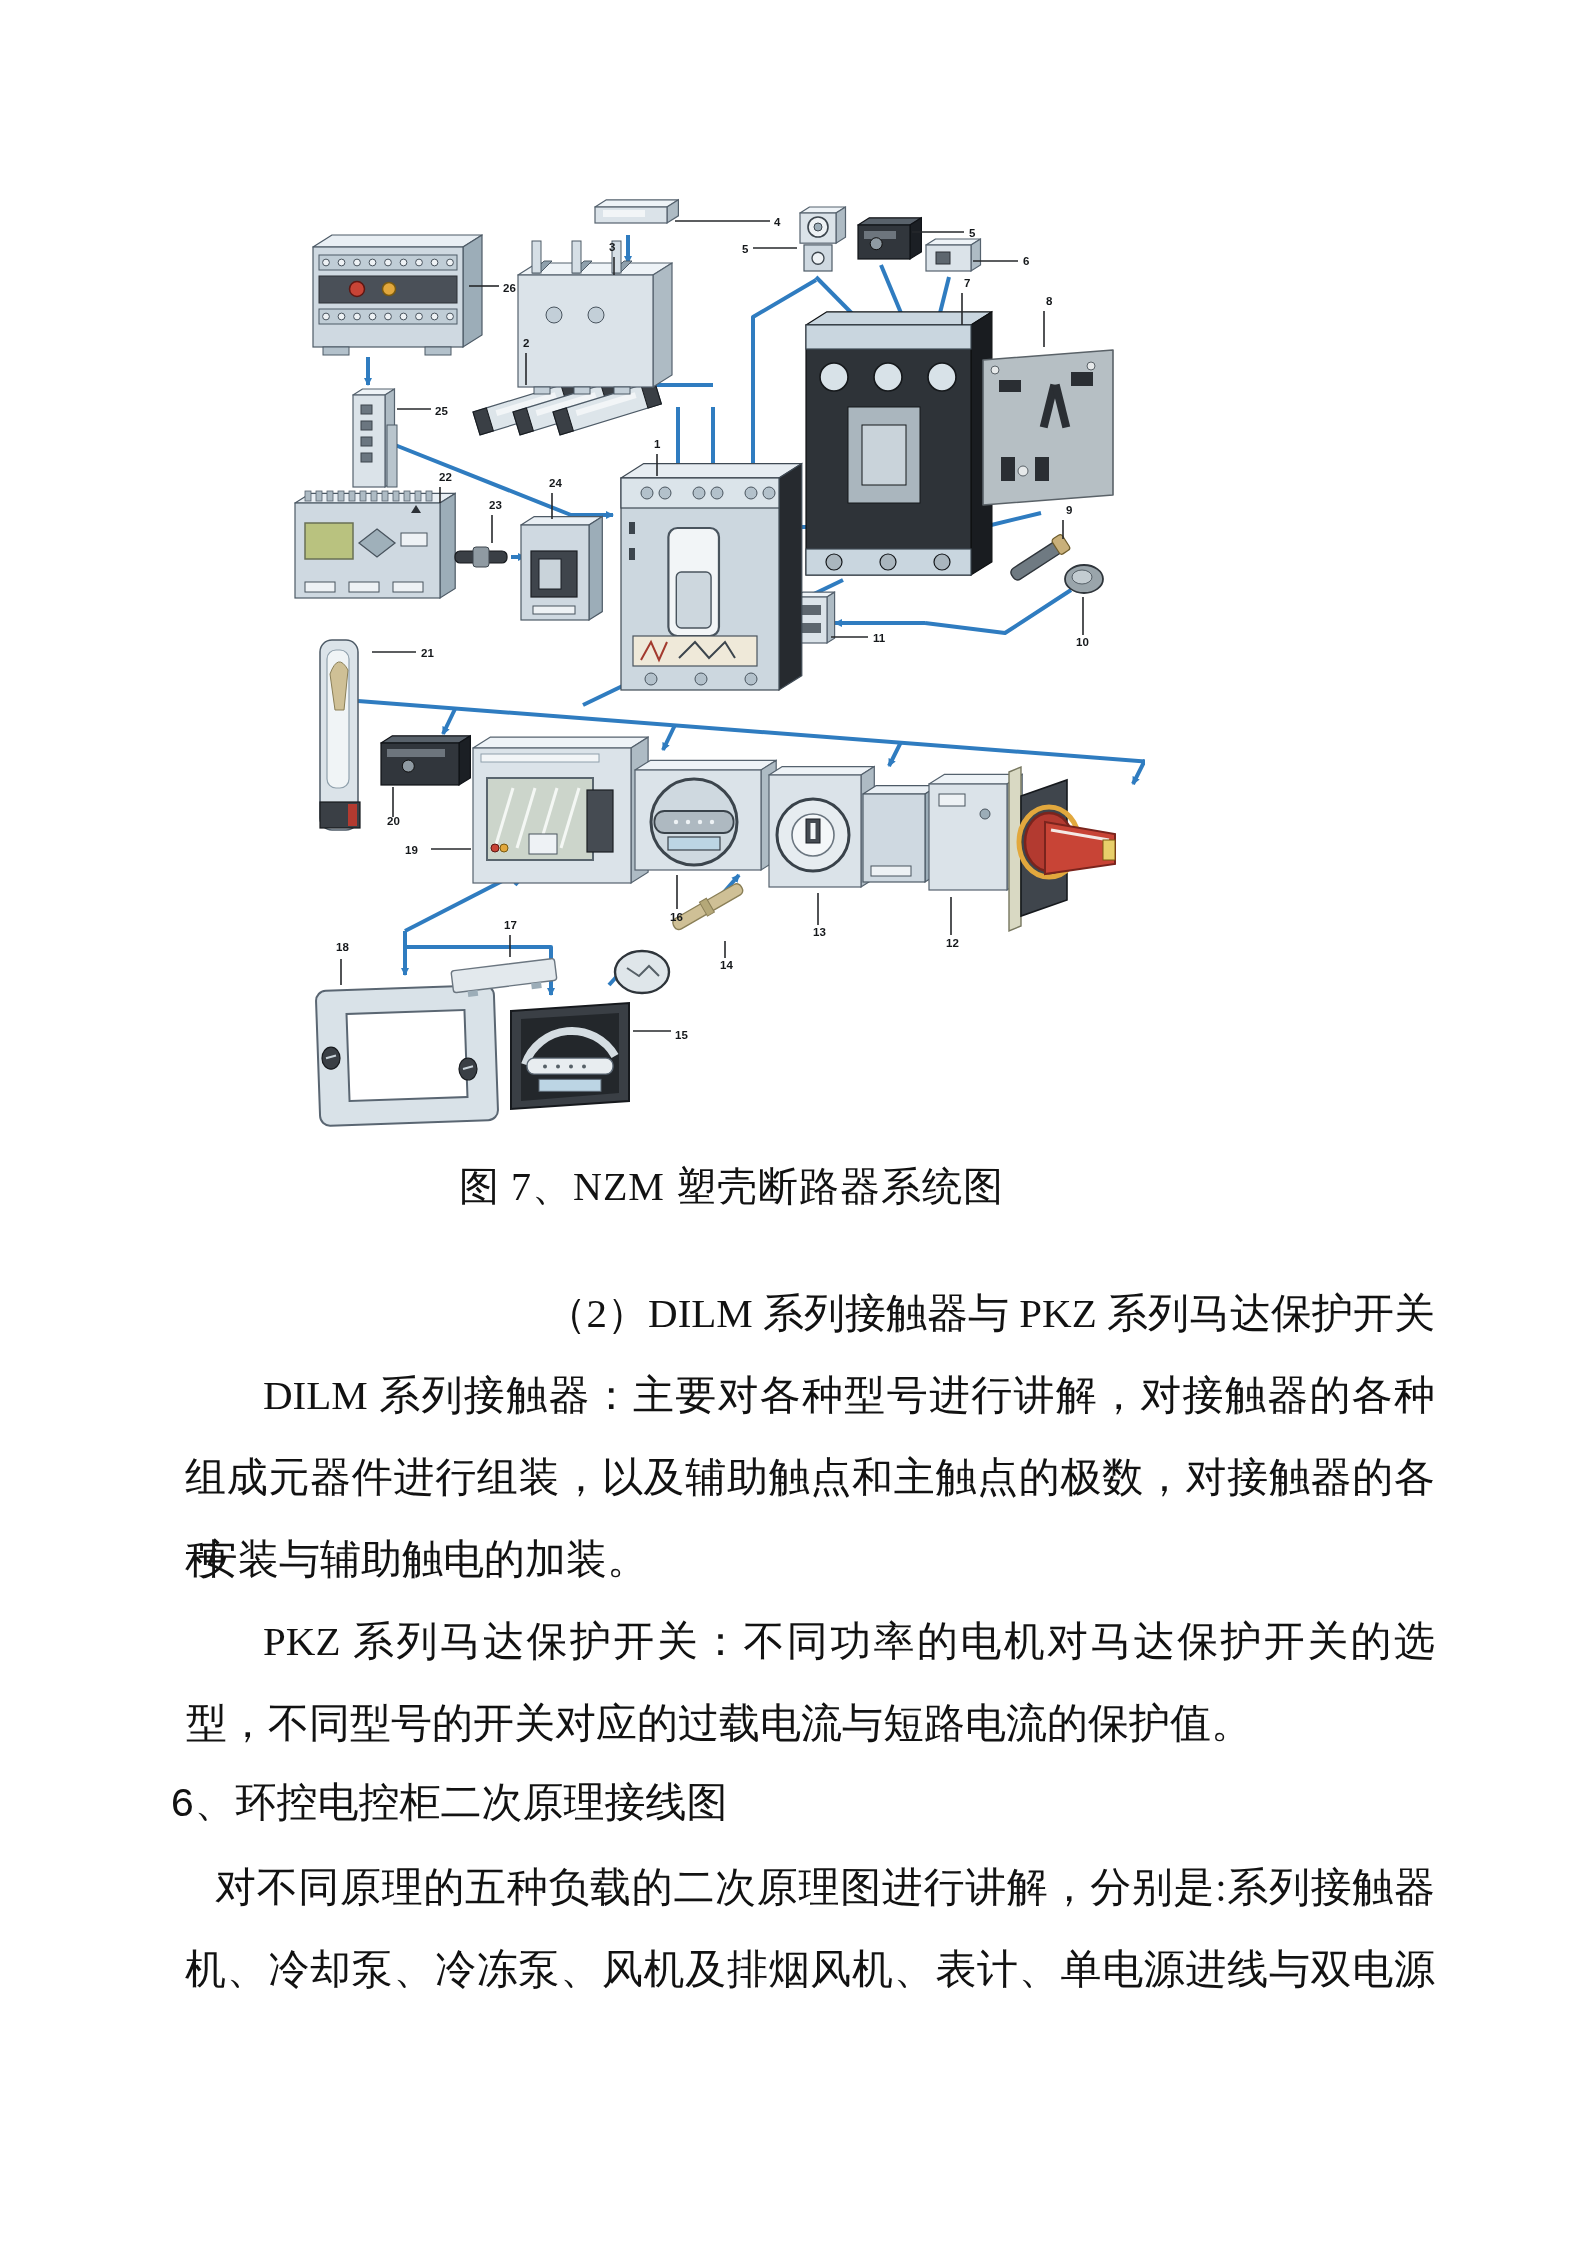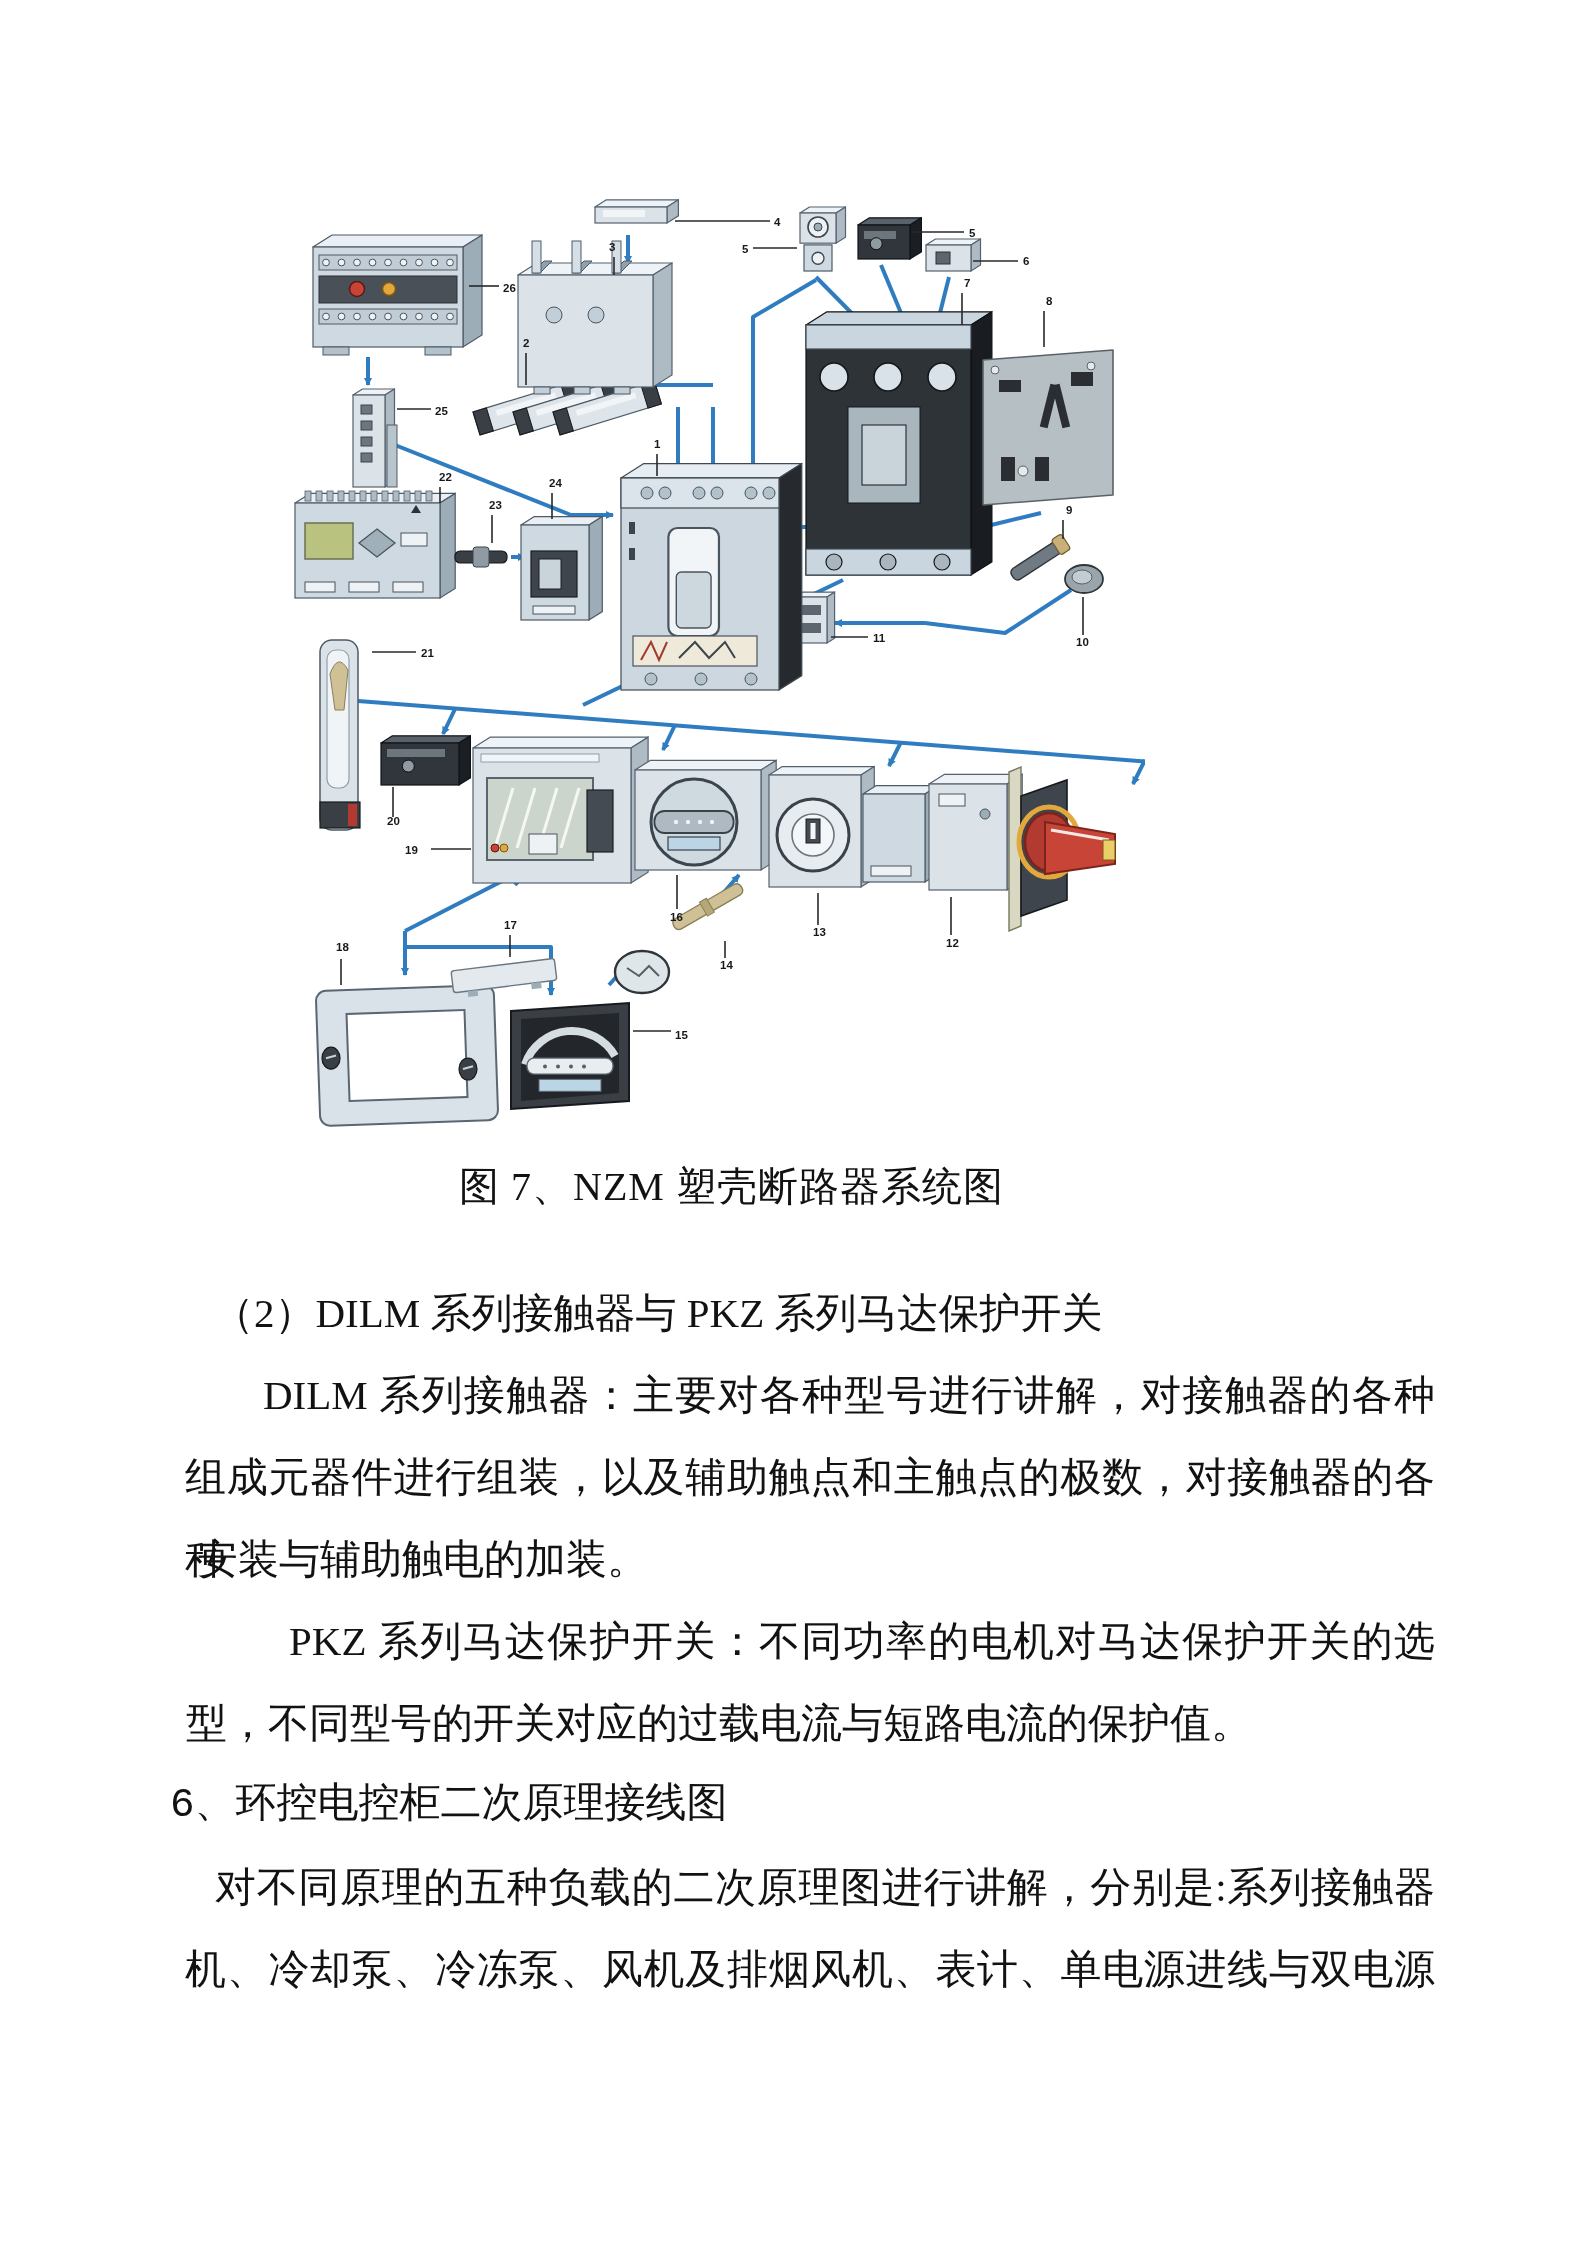--- a/index.html
+++ b/index.html
@@ -478,23 +478,23 @@
           </g>
           <g>
             <line x1="186" y1="101" x2="216" y2="101" stroke="#26282b" stroke-width="1.6"></line>
             <text x="220" y="107" font-family="&quot;Liberation Sans&quot;,sans-serif" font-size="11.5" font-weight="bold" fill="#15181b">26</text>
           </g>
         </g>
       </svg>
   </div>
   <div class="caption">图 7、NZM 塑壳断路器系统图</div>
   <div class="textblock" id="textblock">
-      <div class="tline" style="margin-left: 28px;">（2）DILM 系列接触器与 PKZ 系列马达保护开关</div>
+      <div class="tline" style="margin-left: 28px; text-align: right;">（2）DILM 系列接触器与 PKZ 系列马达保护开关</div>
       <div class="tline just" style="margin-left: 78px;">DILM 系列接触器：主要对各种型号进行讲解，对接触器的各种</div>
       <div class="tline just" style="margin-left: 0px;">组成元器件进行组装，以及辅助触点和主触点的极数，对接触器的各种</div>
       <div class="tline" style="margin-left: 12px;">安装与辅助触电的加装。</div>
-      <div class="tline just" style="margin-left: 104px;">PKZ 系列马达保护开关：不同功率的电机对马达保护开关的选</div>
+      <div class="tline just" style="margin-left: 78px;">PKZ 系列马达保护开关：不同功率的电机对马达保护开关的选</div>
       <div class="tline" style="margin-left: 1px;">型，不同型号的开关对应的过载电流与短路电流的保护值。</div>
       <div class="tline" style="margin-left: -15px; font-family: Liberation Mono, monospace;">6、环控电控柜二次原理接线图</div>
       <div class="tline just" style="margin-left: 30px;">对不同原理的五种负载的二次原理图进行讲解，分别是:系列接触器</div>
       <div class="tline just" style="margin-left: 0px;">机、冷却泵、冷冻泵、风机及排烟风机、表计、单电源进线与双电源</div>
     </div>
 </div>
 
 </body></html>

